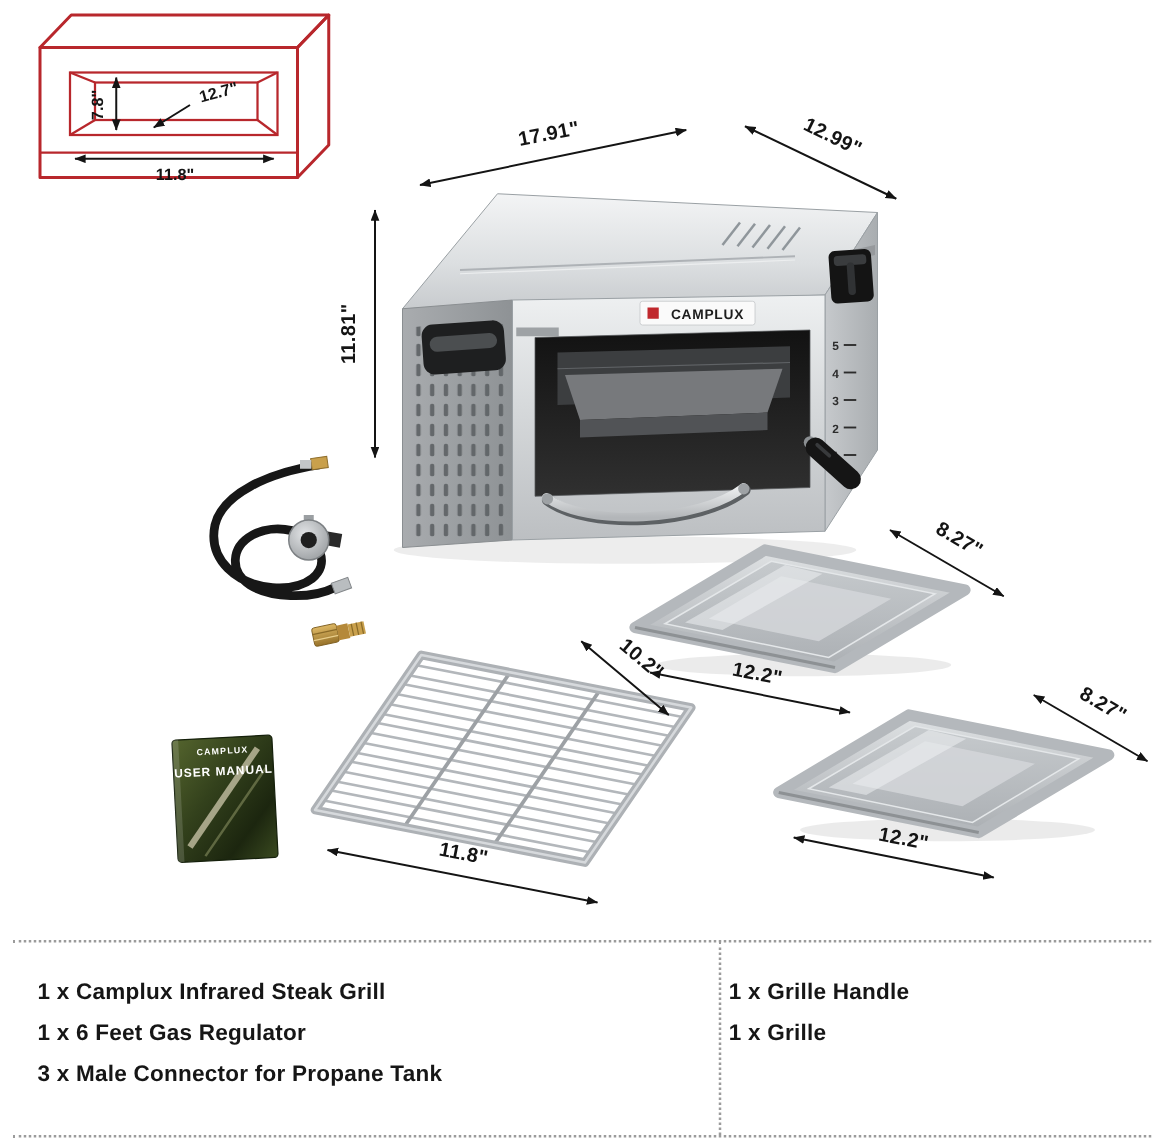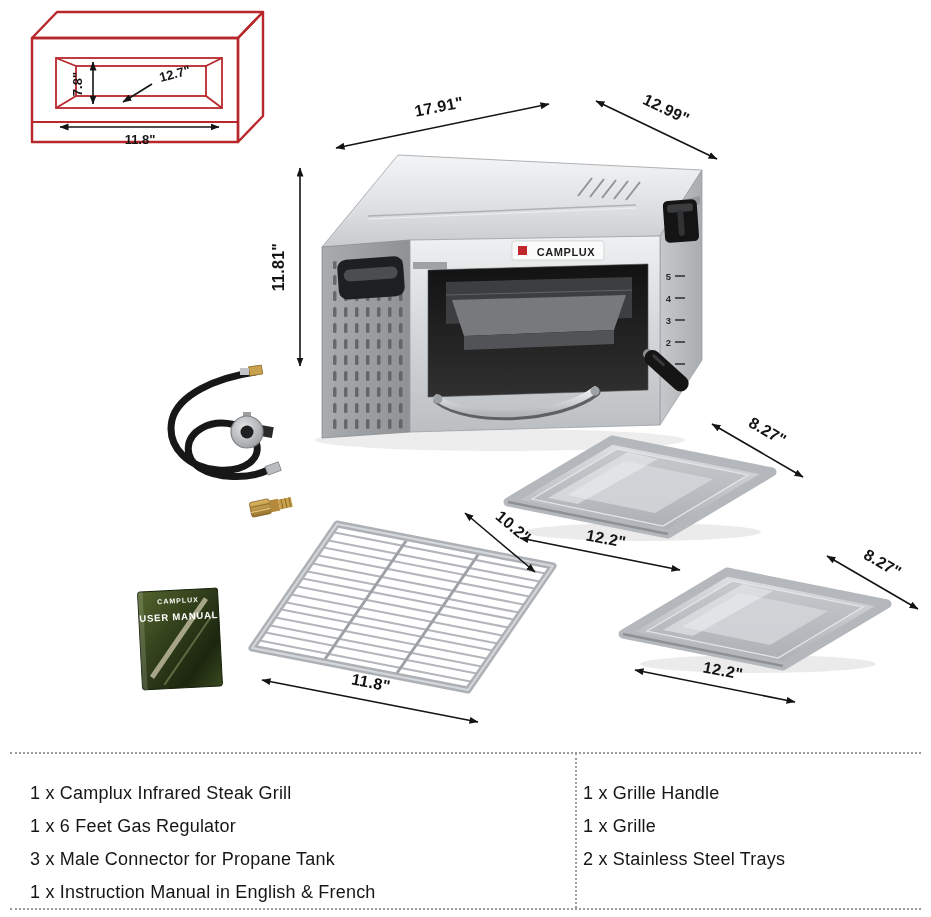--- a/index.html
+++ b/index.html
@@ -15,21 +15,21 @@
   .redline-thin { stroke:#b8272c; stroke-width:1.8; fill:none; }
   
   .rule-top, .rule-bottom { position:absolute; left:10px; right:10px; border-top:2px dotted #9b9b9b; }
   .rule-top { top:752px; }
   .rule-bottom { top:908px; }
   .rule-vert { position:absolute; left:575px; top:753px; height:155px; border-left:2px dotted #9b9b9b; }
   .pack-list { position:absolute; top:777px; margin:0; padding:0; list-style:none; }
   .pack-list.left { left:30px; }
   .pack-list.right { left:583px; }
   .pack-list li {
-    font-size:18px; font-weight:400; color:#161616; line-height:33px;
+    font-size:18px; font-weight:700; color:#161616; line-height:33px;
     letter-spacing:.2px; white-space:nowrap;
   }
 </style>
 </head>
 <body>
 
 <div class="stage">
 
 <svg width="931" height="750" viewBox="0 0 931 750">
   <defs>
@@ -294,22 +294,20 @@
 </svg>
 
 <div class="rule-top"></div>
 <div class="rule-bottom"></div>
 <div class="rule-vert"></div>
 
 <ul class="pack-list left">
   <li>1 x Camplux Infrared Steak Grill</li>
   <li>1 x 6 Feet Gas Regulator</li>
   <li>3 x Male Connector for Propane Tank</li>
-  <li>1 x Instruction Manual in English &amp; French</li>
 </ul>
 
 <ul class="pack-list right">
   <li>1 x Grille Handle</li>
   <li>1 x Grille</li>
-  <li>2 x Stainless Steel Trays</li>
 </ul>
 
 </div>
 
 </body></html>

